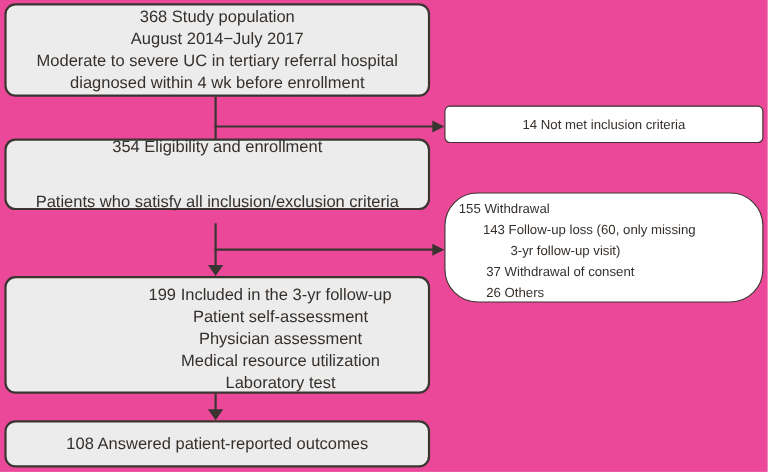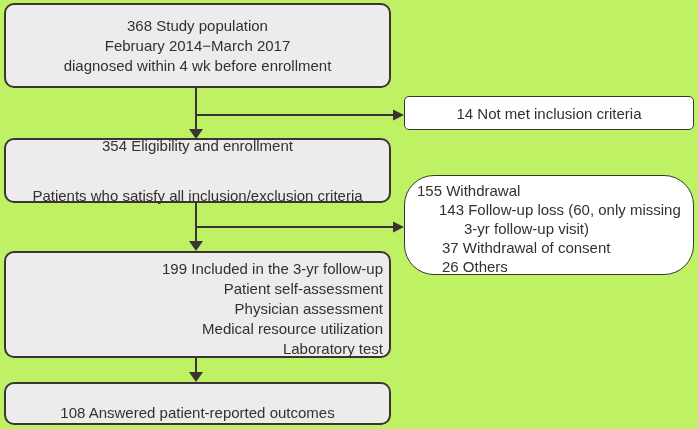--- a/index.html
+++ b/index.html
@@ -1,20 +1,20 @@
 <!DOCTYPE html>
 <html><head>
 <meta charset="utf-8">
 <style>
   html, body { margin: 0; padding: 0; background: #ffffff; }
   .canvas {
     position: relative;
     width: 698px;
     height: 429px;
-    background: #bef264;
+    background: #ec4899;
     font-family: "Liberation Sans", "DejaVu Sans", sans-serif;
     color: #35302c;
     overflow: hidden;
   }
   .box {
     position: absolute;
     box-sizing: border-box;
     border: 2px solid #3a3530;
     background: #ececec;
     border-radius: 10px;
@@ -27,34 +27,34 @@
     align-items: center;
     justify-content: center;
     text-align: center;
   }
   .side-box {
     position: absolute;
     box-sizing: border-box;
     border: 1.5px solid #3a3530;
     background: #ffffff;
     border-radius: 5px;
-    font-size: 15px;
+    font-size: 12px;
     line-height: 19px;
   }
   .side-box.centered {
     display: flex;
     align-items: center;
     justify-content: center;
     text-align: center;
   }
   
   #box-study      { left: 4px;   top: 3px;   width: 387px; height: 85px;  }
-  #box-elig       { left: 4px;   top: 138px; width: 387px; height: 65px; gap: 30px;  }
-  #box-followup   { left: 4px;   top: 251px; width: 387px; height: 107px; padding: 6px 6px 0 102px; text-align: right; }
-  #box-outcomes   { left: 4px;   top: 382px; width: 387px; height: 43px; justify-content: flex-end;  }
+  #box-elig       { left: 4px;   top: 126px; width: 387px; height: 65px; gap: 30px;  }
+  #box-followup   { left: 4px;   top: 251px; width: 387px; height: 107px; padding: 6px 6px 0 102px; text-align: center; }
+  #box-outcomes   { left: 4px;   top: 382px; width: 387px; height: 43px;  }
   #box-notmet     { left: 404px; top: 96px;  width: 290px; height: 34px;  }
   #box-withdrawal { left: 404px; top: 175px; width: 290px; height: 100px; padding: 5px 4px 0 12px; border-radius: 30px; }
   
   .w0 { margin-left: 0; }
   .w1 { margin-left: 22px; }
   .w2 { margin-left: 47px; }
   .w3 { margin-left: 25px; }
   
   .fu-item { margin-left: 19px; }
   .connectors { position: absolute; left: 0; top: 0; width: 698px; height: 429px; }
@@ -77,21 +77,22 @@
       <polygon points="189,129 203,129 196,139"></polygon>
       <polygon points="393,109.5 393,120.5 404,115"></polygon>
       <polygon points="189,241 203,241 196,251"></polygon>
       <polygon points="393,221.5 393,232.5 404,227"></polygon>
       <polygon points="189,372 203,372 196,382"></polygon>
     </g>
   </svg>
 
   <div class="box centered" id="box-study">
     <span class="line-text">368 Study population</span>
-    <span class="line-text">February 2014−March 2017</span>
+    <span class="line-text">August 2014−July 2017</span>
+    <span class="line-text">Moderate to severe UC in tertiary referral hospital</span>
     <span class="line-text">diagnosed within 4 wk before enrollment</span>
   </div>
 
   <div class="box centered" id="box-elig">
     <span class="line-text">354 Eligibility and enrollment</span>
     <span class="line-text">Patients who satisfy all inclusion/exclusion criteria</span>
   </div>
 
   <div class="box" id="box-followup">
     <span class="line-text">199 Included in the 3-yr follow-up</span>

